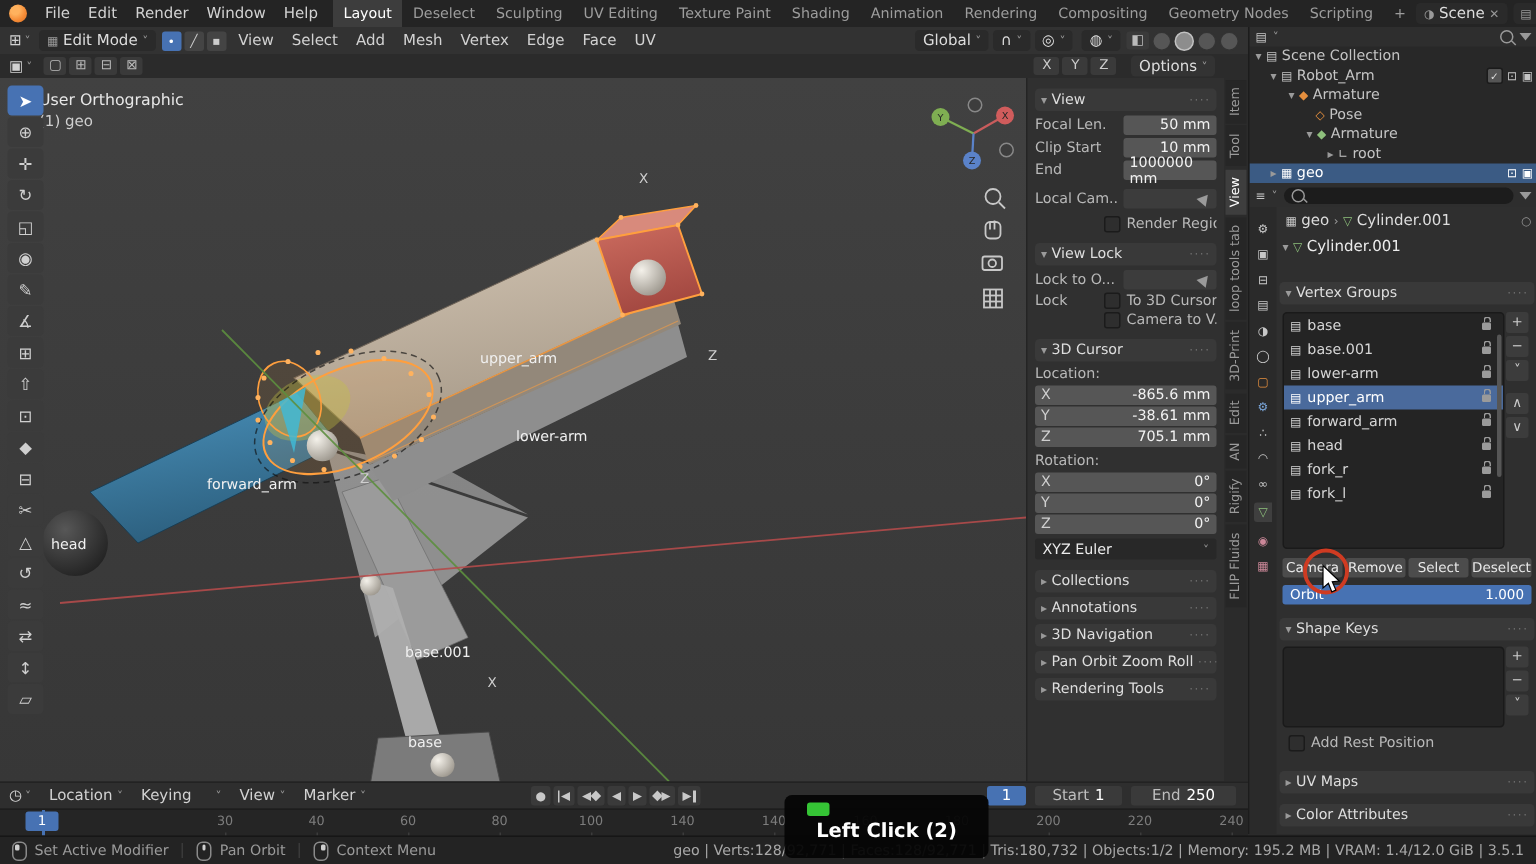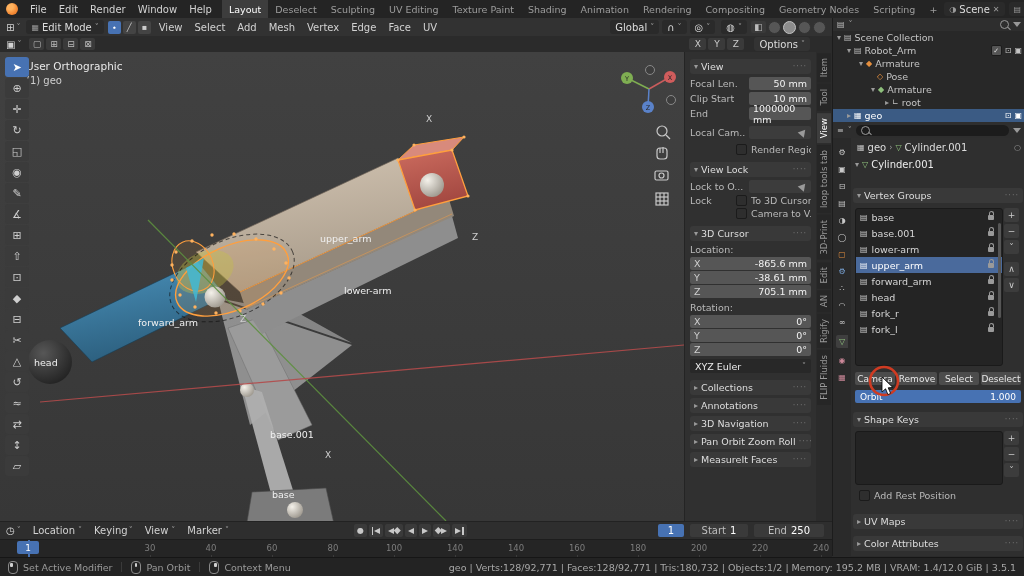--- a/index.html
+++ b/index.html
@@ -464,21 +464,21 @@
       <span>3D Navigation</span>
       <span class="griptxt">····</span>
       </div>
     <div class="hdrrow">
       <span class="chev">▸</span>
       <span>Pan Orbit Zoom Roll</span>
       <span class="griptxt">····</span>
       </div>
     <div class="hdrrow">
       <span class="chev">▸</span>
-      <span>MeasureIt Faces</span>
+      <span>Rendering Tools</span>
       <span class="griptxt">····</span>
       </div>
   </div>
 
   <div class="r" style="left:816px;top:52px;width:16px;height:469px;background:#2b2b2b;display:flex;flex-direction:column;align-items:center">
     <span class="vtab">Item</span>
     <span class="vtab">Tool</span>
     <span class="vtab active">View</span>
     <span class="vtab">loop tools tab</span>
     <span class="vtab">3D-Print</span>
@@ -684,21 +684,21 @@
   <div class="r" style="left:0;top:521px;width:832px;height:36px;background:#2e2e2e;border-top:1px solid #222">
     <div class="fx" style="height:17px">
       <span class="menu-item" style="gap:2px">
         <span>◷</span>
         <span class="chev">˅</span>
         </span>
       <span class="menu-item" style="gap:3px">
         <span>Location</span>
           <span class="chev">˅</span>
         </span>
-      <span class="menu-item" style="gap:1px">
+      <span class="menu-item" style="gap:16px">
         <span>Keying</span>
           <span class="chev">˅</span>
         </span>
       <span class="menu-item" style="gap:3px">
         <span>View</span>
           <span class="chev">˅</span>
         </span>
       <span class="menu-item" style="gap:3px">
         <span>Marker</span>
           <span class="chev">˅</span>
@@ -783,19 +783,23 @@
     <span class="sdiv"></span>
     <span class="mouse m"></span>
     <span style="margin-left:5px">Pan Orbit</span>
     <span class="sdiv"></span>
     <span class="mouse r"></span>
     <span style="margin-left:5px">Context Menu</span>
     <span style="flex:1"></span>
     <span style="color:#a8a8a8;white-space:nowrap">geo | Verts:128/92,771 | Faces:128/92,771 | Tris:180,732 | Objects:1/2 | Memory: 195.2 MB | VRAM: 1.4/12.0 GiB | 3.5.1</span>
   </div>
 
+  <div class="r" style="left:523px;top:530px;width:136px;height:42px;background:rgba(5,5,5,0.95);border-radius:5px;z-index:60">
+    <div style="position:absolute;left:15px;top:5px;width:15px;height:9px;background:#35c435;border-radius:2px"></div>
+    <div style="position:absolute;left:0;right:0;top:17px;text-align:center;color:#fff;font-size:13px;font-weight:bold">Left Click (2)</div>
+  </div>
 
   <svg class="r" style="left:856px;top:359px;z-index:70" width="60" height="52" viewBox="0 0 60 52">
     <circle cx="28" cy="22" r="14" fill="none" stroke="#cf3b22" stroke-width="2.6"></circle>
     <path d="M26 18 l0 15 3.6 -3.2 2.3 5.8 2.7 -1.2 -2.4 -5.6 4.6 -0.4 z" fill="#ffffff" stroke="#000" stroke-width="0.8"></path>
   </svg>
 
 </div>
 
 </body></html>

